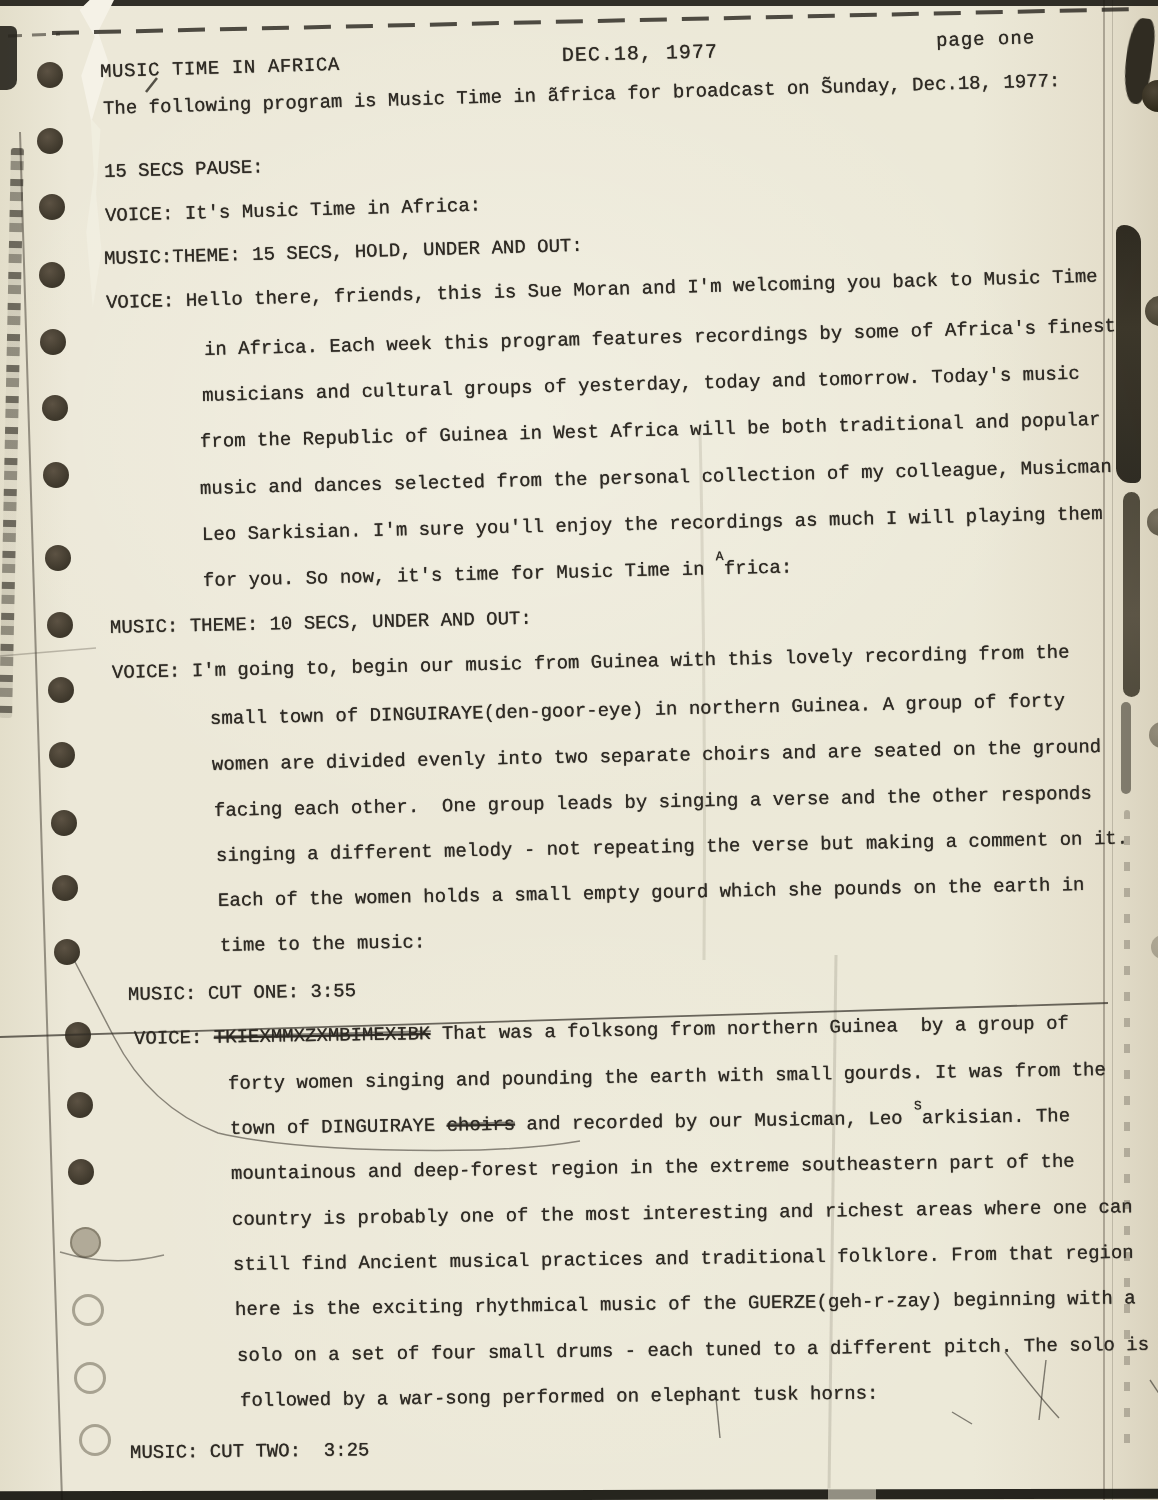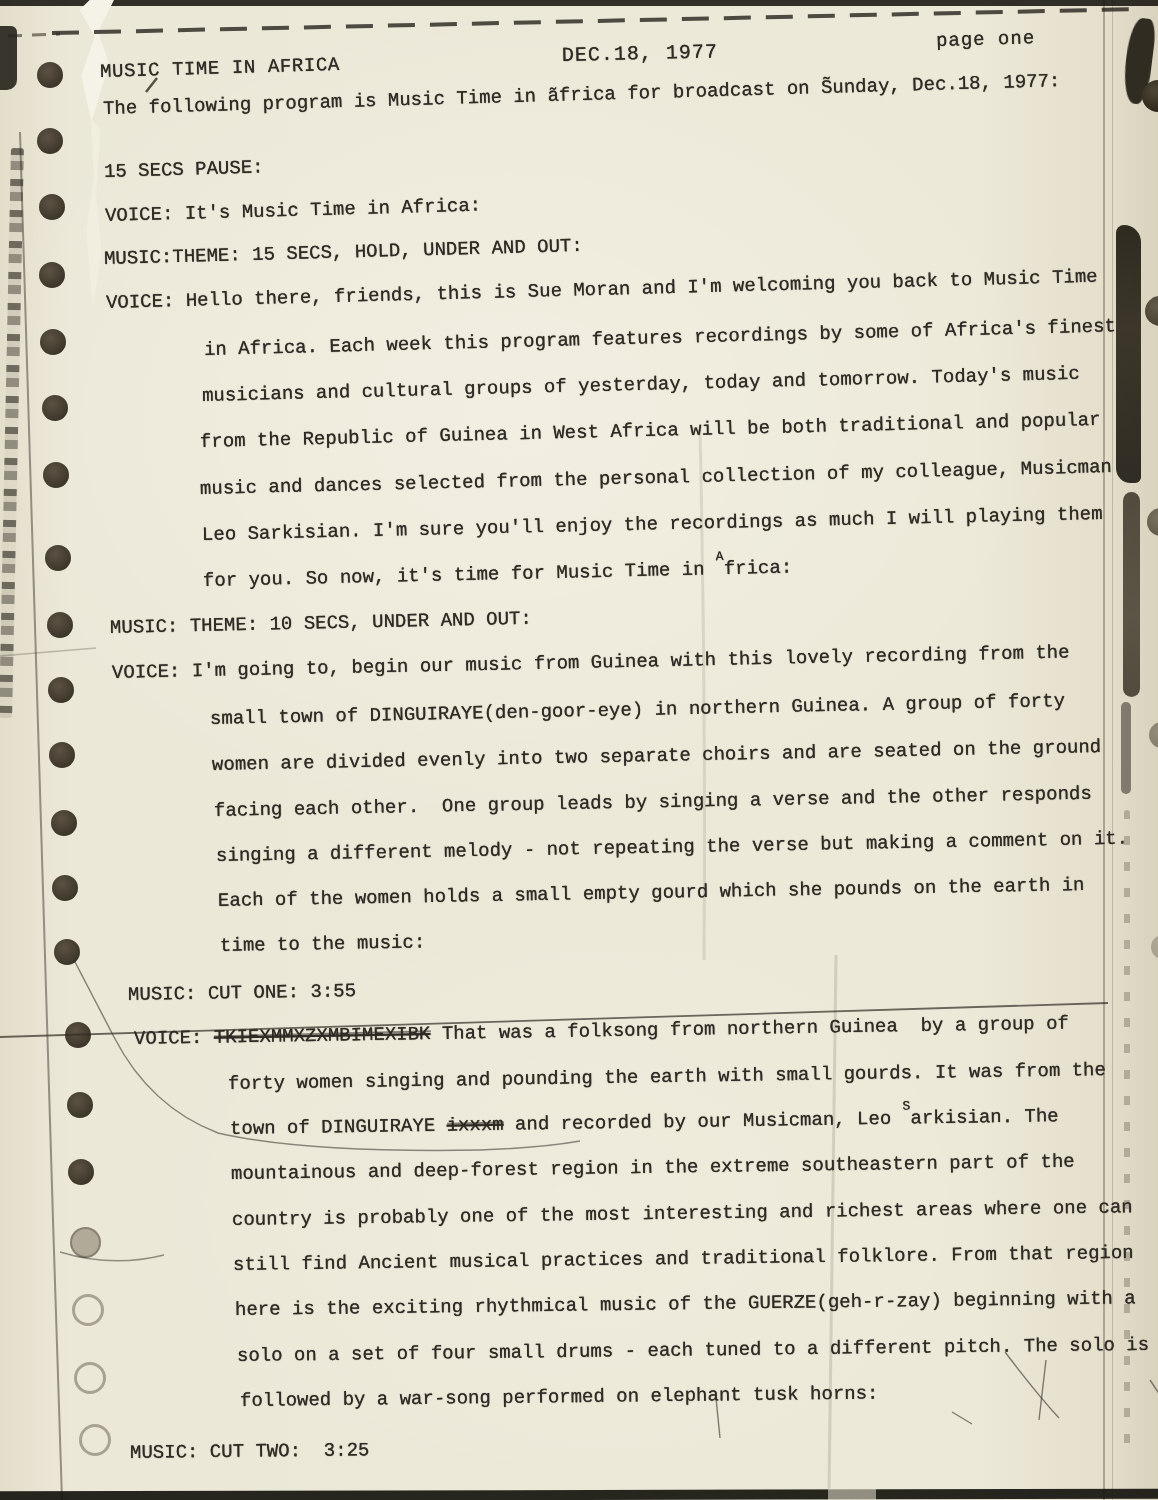--- a/index.html
+++ b/index.html
@@ -153,21 +153,21 @@
       <div class="tl" style="left: 112px; top: 661px; transform: rotate(-1.23deg);">VOICE: I'm going to, begin our music from Guinea with this lovely recording from the</div>
       <div class="tl" style="left: 210px; top: 707px; transform: rotate(-1.2deg);">small town of DINGUIRAYE(den-goor-eye) in northern Guinea. A group of forty</div>
       <div class="tl" style="left: 212px; top: 753px; transform: rotate(-1.16deg);">women are divided evenly into two separate choirs and are seated on the ground</div>
       <div class="tl" style="left: 214px; top: 799px; transform: rotate(-1.13deg);">facing each other.  One group leads by singing a verse and the other responds</div>
       <div class="tl" style="left: 216px; top: 844px; transform: rotate(-1.09deg);">singing a different melody - not repeating the verse but making a comment on it.</div>
       <div class="tl" style="left: 218px; top: 889px; transform: rotate(-1.06deg);">Each of the women holds a small empty gourd which she pounds on the earth in</div>
       <div class="tl" style="left: 220px; top: 934px; transform: rotate(-1.02deg);">time to the music:</div>
       <div class="tl" style="left: 128px; top: 983px; transform: rotate(-0.98deg);">MUSIC: CUT ONE: 3:55</div>
       <div class="tl" style="left: 134px; top: 1027px; transform: rotate(-0.95deg);">VOICE: <span class="xout">TKIEXMMXZXMBIMEXIBK</span> That was a folksong from northern Guinea  by a group of</div>
       <div class="tl" style="left: 228px; top: 1072px; transform: rotate(-0.91deg);">forty women singing and pounding the earth with small gourds. It was from the</div>
-      <div class="tl" style="left: 230px; top: 1117px; transform: rotate(-0.88deg);">town of DINGUIRAYE <span class="xout">ixxxm</span> and recorded by our Musicman, Leo <sup>S</sup>arkisian. The</div>
+      <div class="tl" style="left: 230px; top: 1117px; transform: rotate(-0.88deg);">town of DINGUIRAYE <span class="xout">choirs</span> and recorded by our Musicman, Leo <sup>S</sup>arkisian. The</div>
       <div class="tl" style="left: 231px; top: 1162px; transform: rotate(-0.84deg);">mountainous and deep-forest region in the extreme southeastern part of the</div>
       <div class="tl" style="left: 232px; top: 1208px; transform: rotate(-0.81deg);">country is probably one of the most interesting and richest areas where one can</div>
       <div class="tl" style="left: 233px; top: 1253px; transform: rotate(-0.77deg);">still find Ancient musical practices and traditional folklore. From that region</div>
       <div class="tl" style="left: 235px; top: 1298px; transform: rotate(-0.74deg);">here is the exciting rhythmical music of the GUERZE(geh-r-zay) beginning with a</div>
       <div class="tl" style="left: 237px; top: 1344px; transform: rotate(-0.7deg);">solo on a set of four small drums - each tuned to a different pitch. The solo is</div>
       <div class="tl" style="left: 240px; top: 1389px; transform: rotate(-0.67deg);">followed by a war-song performed on elephant tusk horns:</div>
       <div class="tl" style="left: 130px; top: 1441px; transform: rotate(-0.63deg);">MUSIC: CUT TWO:  3:25</div>
     </div>
 
   <svg class="marks" width="1158" height="1500" viewBox="0 0 1158 1500">

